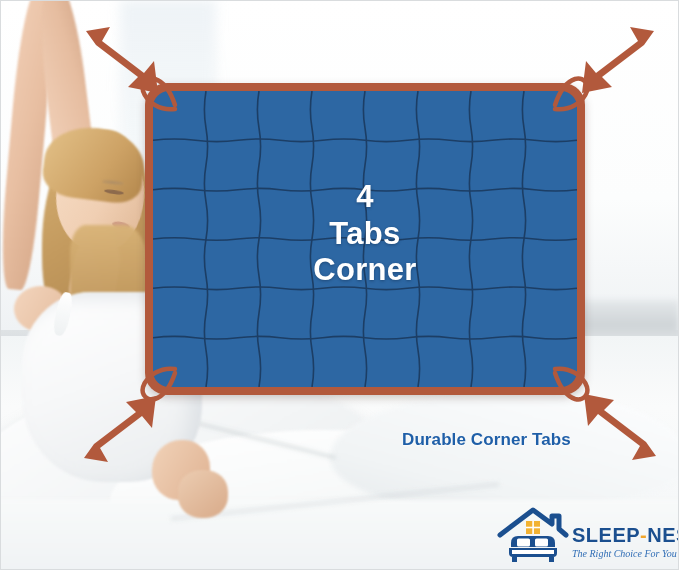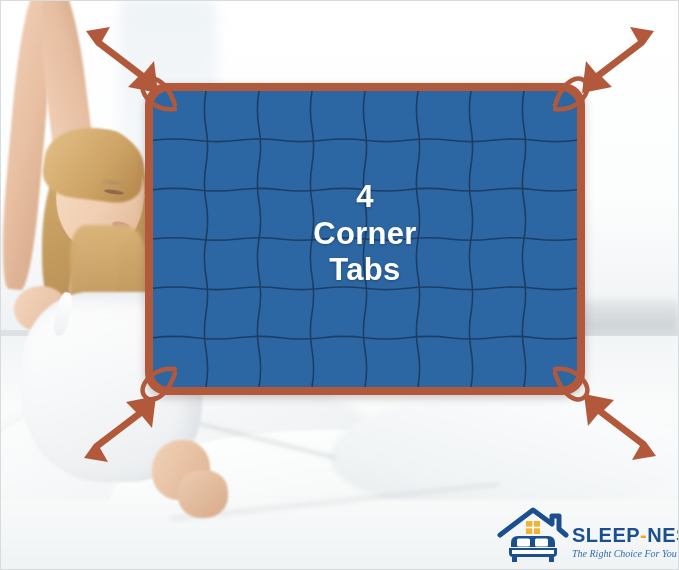--- a/index.html
+++ b/index.html
@@ -314,22 +314,22 @@
       </svg>
     </div>
     <div class="tab tab-br">
       <svg viewBox="0 0 46 40">
         <path d="M44 34 C 30 36, 16 28, 12 16 C 10 8, 16 2, 24 4 C 33 7, 40 18, 44 30" fill="none" stroke="#b2593c" stroke-width="4.5" stroke-linecap="round"></path>
       </svg>
     </div>
 
     <div class="comforter-label">
       <span>4</span>
+      <span>Tabs</span>
       <span>Corner</span>
-      <span>Tabs</span>
     </div>
   </div>
 
   <div class="arrow arrow-tl">
     <svg width="78" height="72" viewBox="0 0 78 72">
       <path d="M2 6 L26 2 L18 16 L60 48 L70 36 L74 68 L44 62 L54 52 L12 20 Z" fill="#b2593c"></path>
     </svg>
   </div>
 
   <div class="arrow arrow-tr">
@@ -350,20 +350,21 @@
 
   <div class="arrow arrow-br">
     <svg width="78" height="72" viewBox="0 0 78 72">
       <g transform="translate(78,72) scale(-1,-1)">
         <path d="M2 6 L26 2 L18 16 L60 48 L70 36 L74 68 L44 62 L54 52 L12 20 Z" fill="#b2593c"></path>
       </g>
     </svg>
   </div>
 
   <div class="caption">
+    <span>Durable Corner Tabs</span>
   </div>
 
   <div class="logo">
     <div class="logo-mark">
       <svg viewBox="0 0 74 60">
 
         <path d="M4 30 L37 5 L56 19 L56 11 L63 11 L63 24 L70 30" fill="none" stroke="#1b4f8f" stroke-width="5" stroke-linejoin="round" stroke-linecap="round"></path>
 
         <rect x="30" y="16" width="14" height="13" fill="#f2b233"></rect>
         <rect x="36.3" y="16" width="1.6" height="13" fill="#ffffff"></rect>

